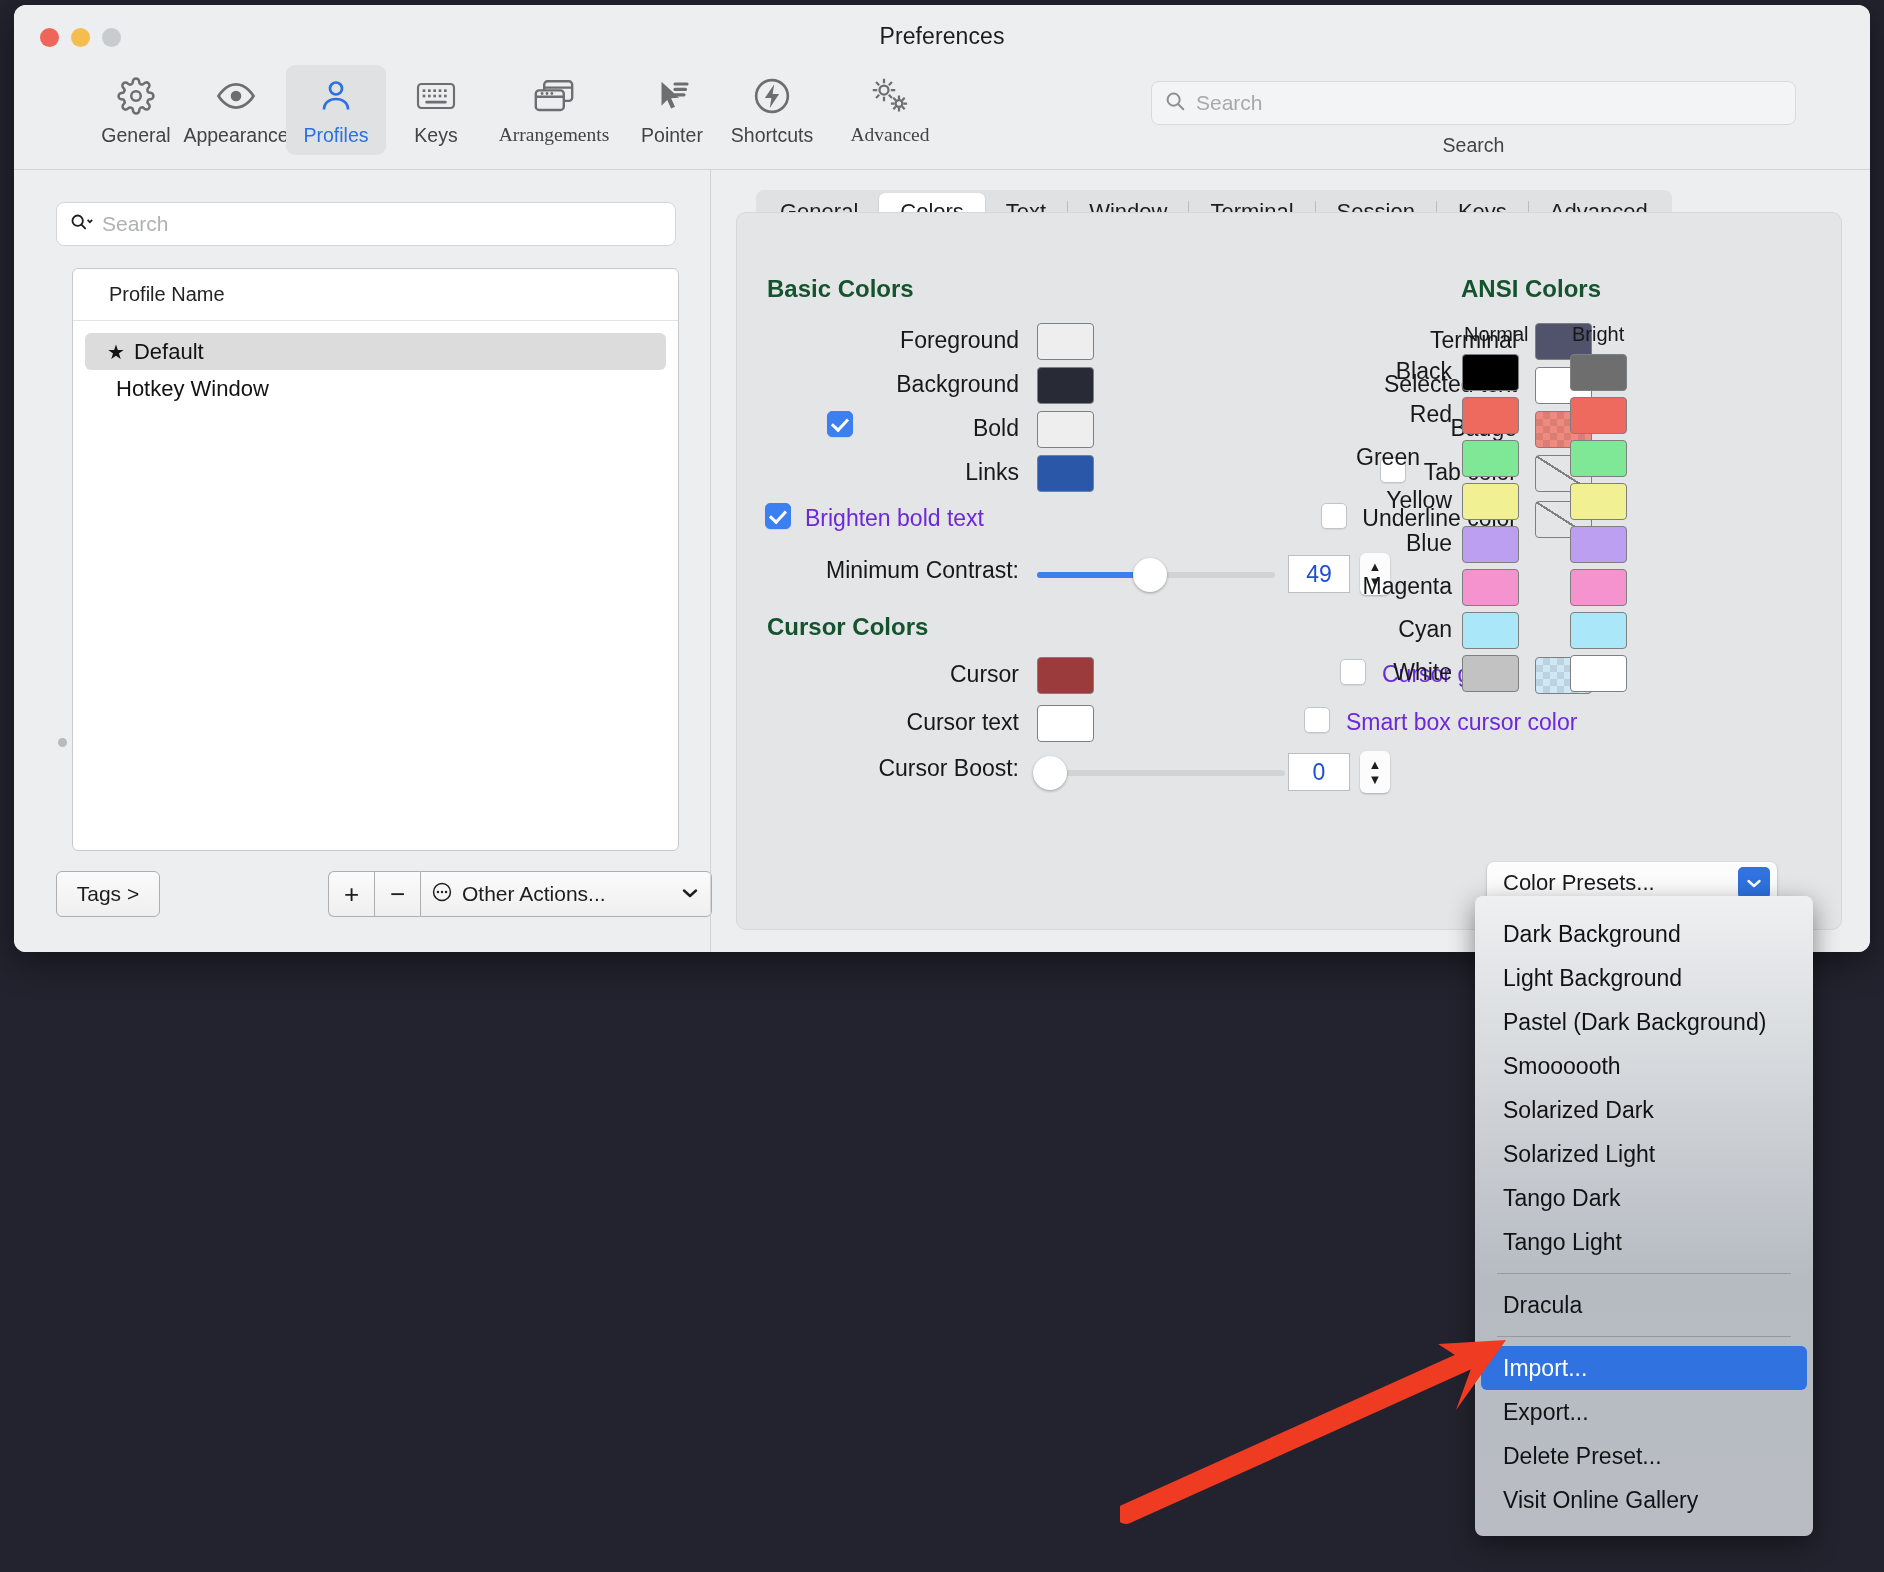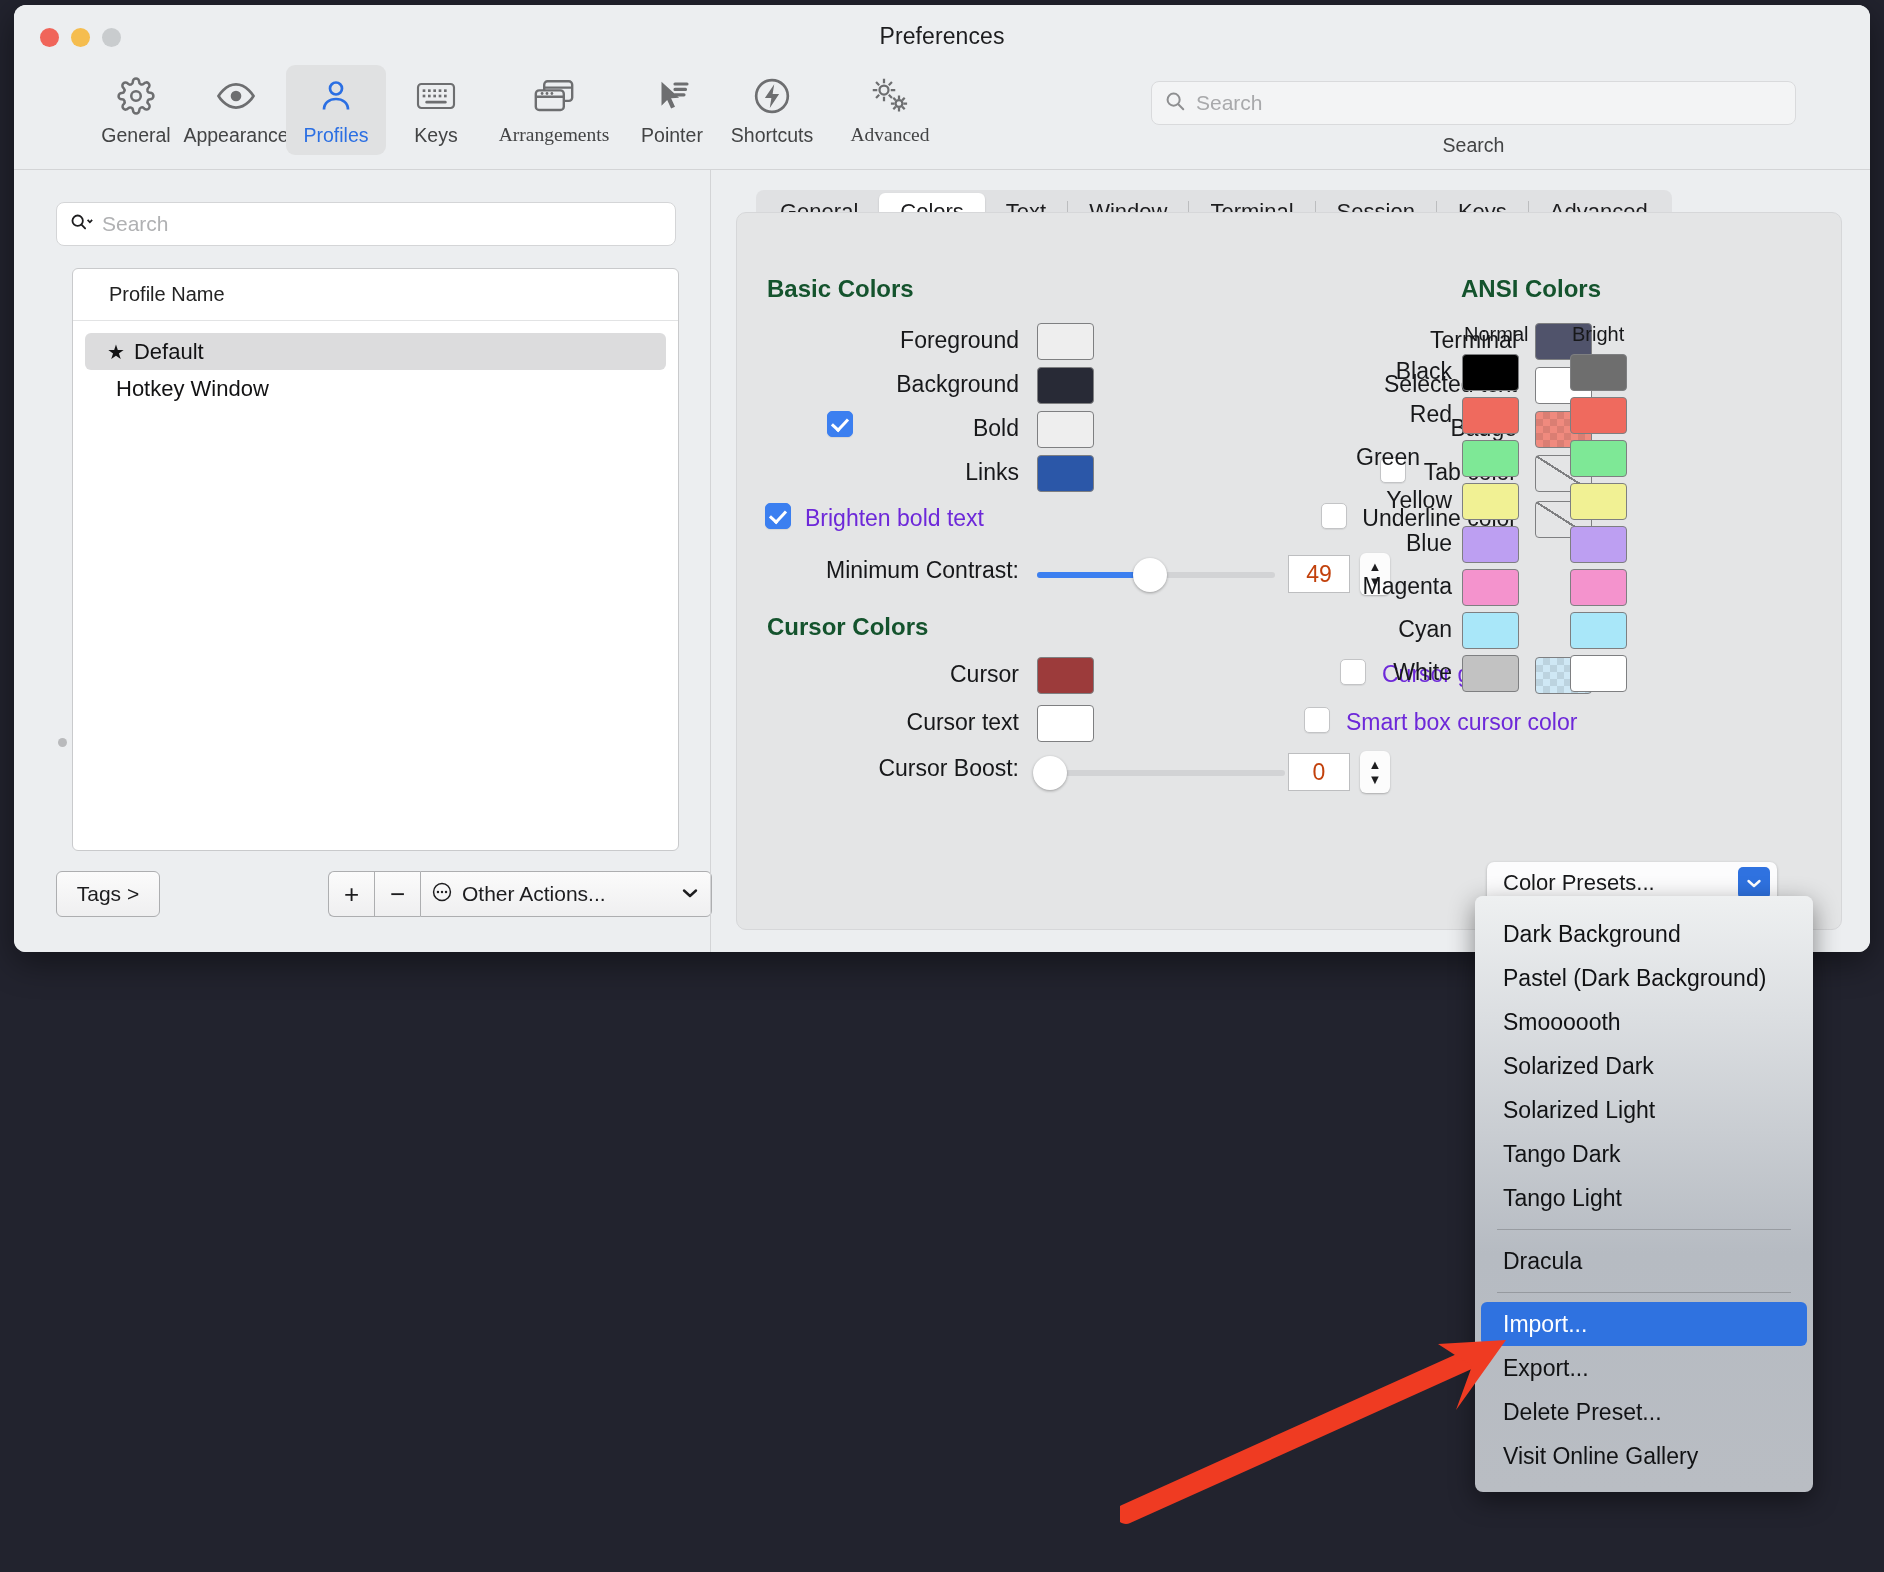--- a/index.html
+++ b/index.html
@@ -179,21 +179,21 @@
 
   .slider { position: absolute; height: 6px; border-radius: 3px; background: #d2d3d5; }
   .slider .fill { position: absolute; left: 0; top: 0; bottom: 0; border-radius: 3px; background: #3b7ff0; }
   .slider .thumb {
     position: absolute; width: 34px; height: 34px; border-radius: 50%;
     background: #fff; top: -14px; box-shadow: 0 1px 3px rgba(0,0,0,.32);
   }
   .numfield {
     position: absolute; width: 62px; height: 38px; background: #fff;
     border: 1px solid #bdbec0; display: flex; align-items: center;
-    justify-content: center; font-size: 23px; color: #c2410c;
+    justify-content: center; font-size: 23px; color: #1d4ed8;
   }
   .stepper {
     position: absolute; width: 30px; height: 42px; border-radius: 6px;
     background: #fcfcfc; box-shadow: 0 1px 2px rgba(0,0,0,.25);
     display: flex; flex-direction: column; align-items: center; justify-content: center; gap: 2px;
     font-size: 13px; color: #1d1d1f; line-height: 1;
   }
 
   .ansi-label { position: absolute; font-size: 23px; color: #17181a; text-align: right; }
   .ansi-col { position: absolute; font-size: 20px; color: #17181a; }
@@ -558,20 +558,21 @@
     <span>Color Presets...</span>
     <span class="pb-arrow">
       <svg width="16" height="11" viewBox="0 0 16 11" fill="none" stroke="#fff" stroke-width="2.4" stroke-linecap="round" stroke-linejoin="round">
           <path d="M2.5 3L8 8l5.5-5"></path>
         </svg>
     </span>
   </div>
 
   <div class="menu">
     <div class="mi">Dark Background</div>
+    <div class="mi">Light Background</div>
     <div class="mi">Pastel (Dark Background)</div>
     <div class="mi">Smoooooth</div>
     <div class="mi">Solarized Dark</div>
     <div class="mi">Solarized Light</div>
     <div class="mi">Tango Dark</div>
     <div class="mi">Tango Light</div>
     <div class="m-sep"></div>
     <div class="mi">Dracula</div>
     <div class="m-sep"></div>
     <div class="mi highlight">Import...</div>

